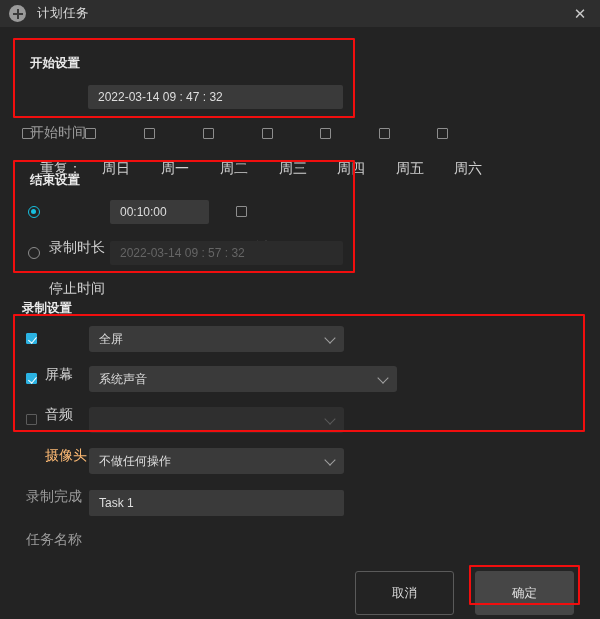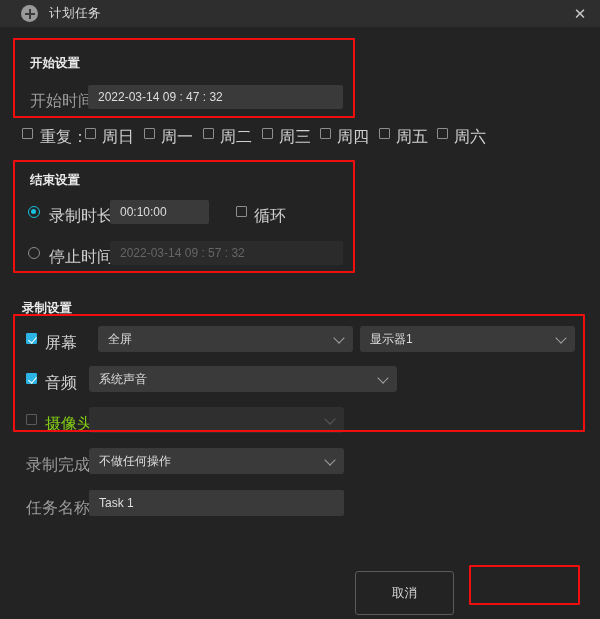--- a/index.html
+++ b/index.html
@@ -21,21 +21,20 @@
   }
 
   
   .titlebar {
     position: absolute;
     left: 0; top: 0;
     width: 600px; height: 27px;
     background: #2e2e2e;
     display: flex;
     align-items: center;
-    padding-left: 12px;
   }
   .title-icon {
     width: 17px; height: 17px;
     margin-left: 9px;
     border-radius: 50%;
     background: #9a9a9a;
     position: relative;
     flex: none;
   }
   .title-icon::before, .title-icon::after {
@@ -64,26 +63,27 @@
   }
 
   
   .section-title {
     font-size: 12.5px;
     color: #eaeaea;
     font-weight: bold;
     position: absolute;
   }
   .field-label {
-    font-size: 16px;
+    font-size: 14px;
     color: #9b9b9b;
     position: absolute;
+    margin-top: 33px;
   }
   .field-label.bright { color: #d0d0d0; }
-  .field-label.dim    { color: #84cc16; text-align: right; }
+  .field-label.dim    { color: #fdba74; text-align: right; }
 
   .textbox {
     position: absolute;
     background: #3a3a3a;
     border: none;
     border-radius: 2px;
     color: #dedede;
     font-size: 12px;
     font-family: "Liberation Sans", "DejaVu Sans", sans-serif;
     padding: 0 10px;
@@ -235,26 +235,22 @@
   <div class="radio" style="left:28px; top:247px;"></div>
   <div class="field-label bright" style="left:49px; top:247px;">停止时间</div>
   <div class="textbox disabled" style="left:110px; top:241px; width:233px; height:24px;">2022-03-14 09 : 57 : 32</div>
 
   <div class="redbox" style="left:13px; top:160px; width:342px; height:113px;"></div>
 
   <div class="section-title" style="left:22px; top:300px;">录制设置</div>
 
   <div class="cbox checked" style="left:26px; top:333px;"></div>
   <div class="field-label bright" style="left:45px; top:333px;">屏幕</div>
-  <div class="dropdown" style="left:89px; top:326px; width:255px; height:26px;margin-left:9px;">
+  <div class="dropdown" style="left:89px; top:326px; width:255px; height:26px;">
     <span>全屏</span>
-    <span class="chev"></span>
-  </div>
-  <div class="dropdown" style="left:360px; top:326px; width:215px; height:26px;">
-    <span>显示器1</span>
     <span class="chev"></span>
   </div>
 
   <div class="cbox checked" style="left:26px; top:373px;"></div>
   <div class="field-label bright" style="left:45px; top:373px;">音频</div>
   <div class="dropdown" style="left:89px; top:366px; width:308px; height:26px;">
     <span>系统声音</span>
     <span class="chev"></span>
   </div>
 
@@ -270,15 +266,16 @@
   <div class="field-label" style="left:26px; top:455px;">录制完成</div>
   <div class="dropdown" style="left:89px; top:448px; width:255px; height:26px;">
     <span>不做任何操作</span>
     <span class="chev"></span>
   </div>
 
   <div class="field-label" style="left:26px; top:498px;">任务名称</div>
   <div class="textbox" style="left:89px; top:490px; width:255px; height:26px;">Task 1</div>
 
   <div class="btn outline" style="left:355px; top:571px; width:99px;">取消</div>
+  <div class="btn filled" style="left:475px; top:571px; width:99px;">确定</div>
   <div class="redbox" style="left:469px; top:565px; width:111px; height:40px;"></div>
 
 </div>
 
 </body></html>

